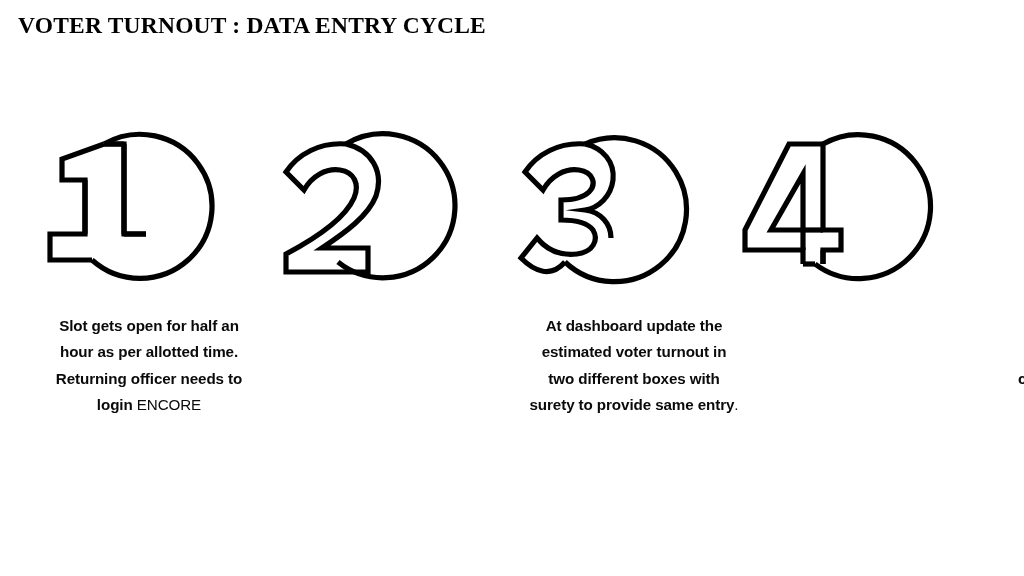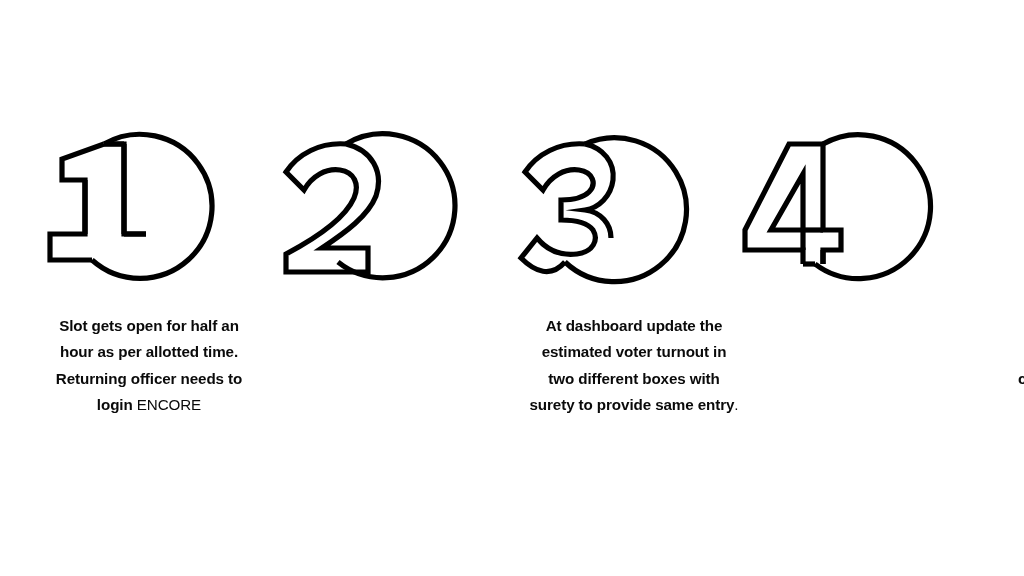--- a/index.html
+++ b/index.html
@@ -99,20 +99,21 @@
 
   .caption .tail {
     font-weight: normal;
   }
 </style>
 </head>
 <body>
 
 <div id="slide">
 
+  <div id="title">VOTER TURNOUT : DATA ENTRY CYCLE</div>
 
   <div id="steps">
 
     <div class="step step-2">
       <div class="badge">
         <svg viewBox="0 0 256 178">
           <path d="M 104 32
                    A 72 72 0 1 1 96 150"></path>
 
           <path d="M 104 32

